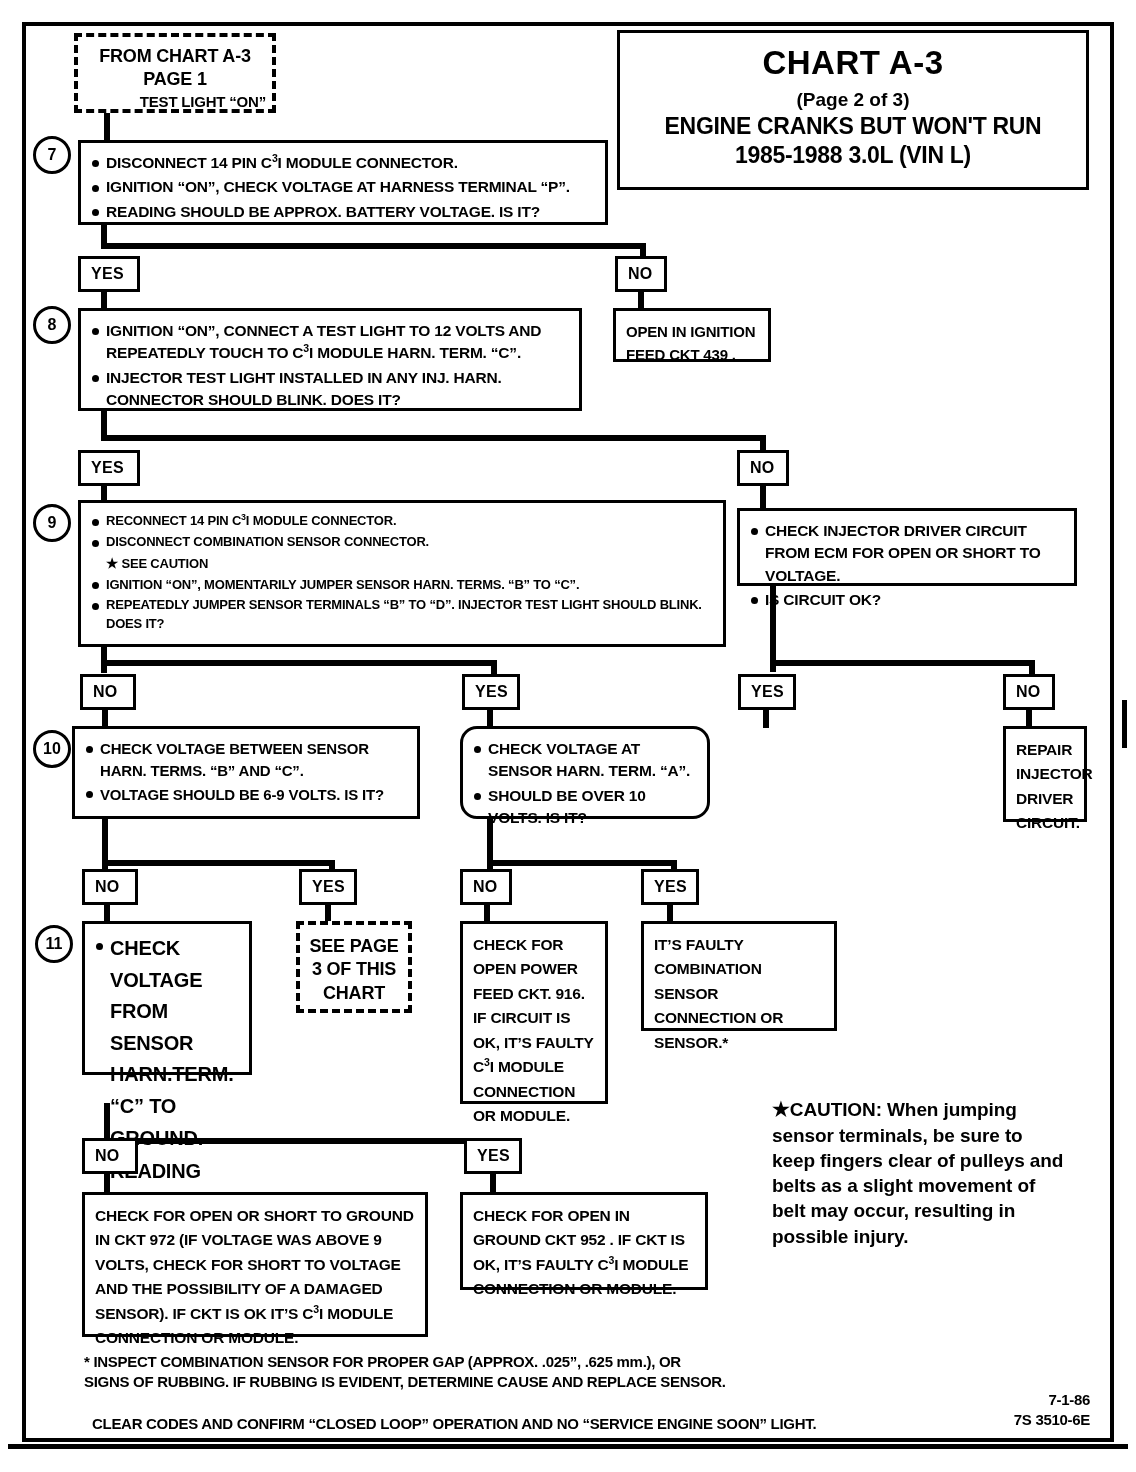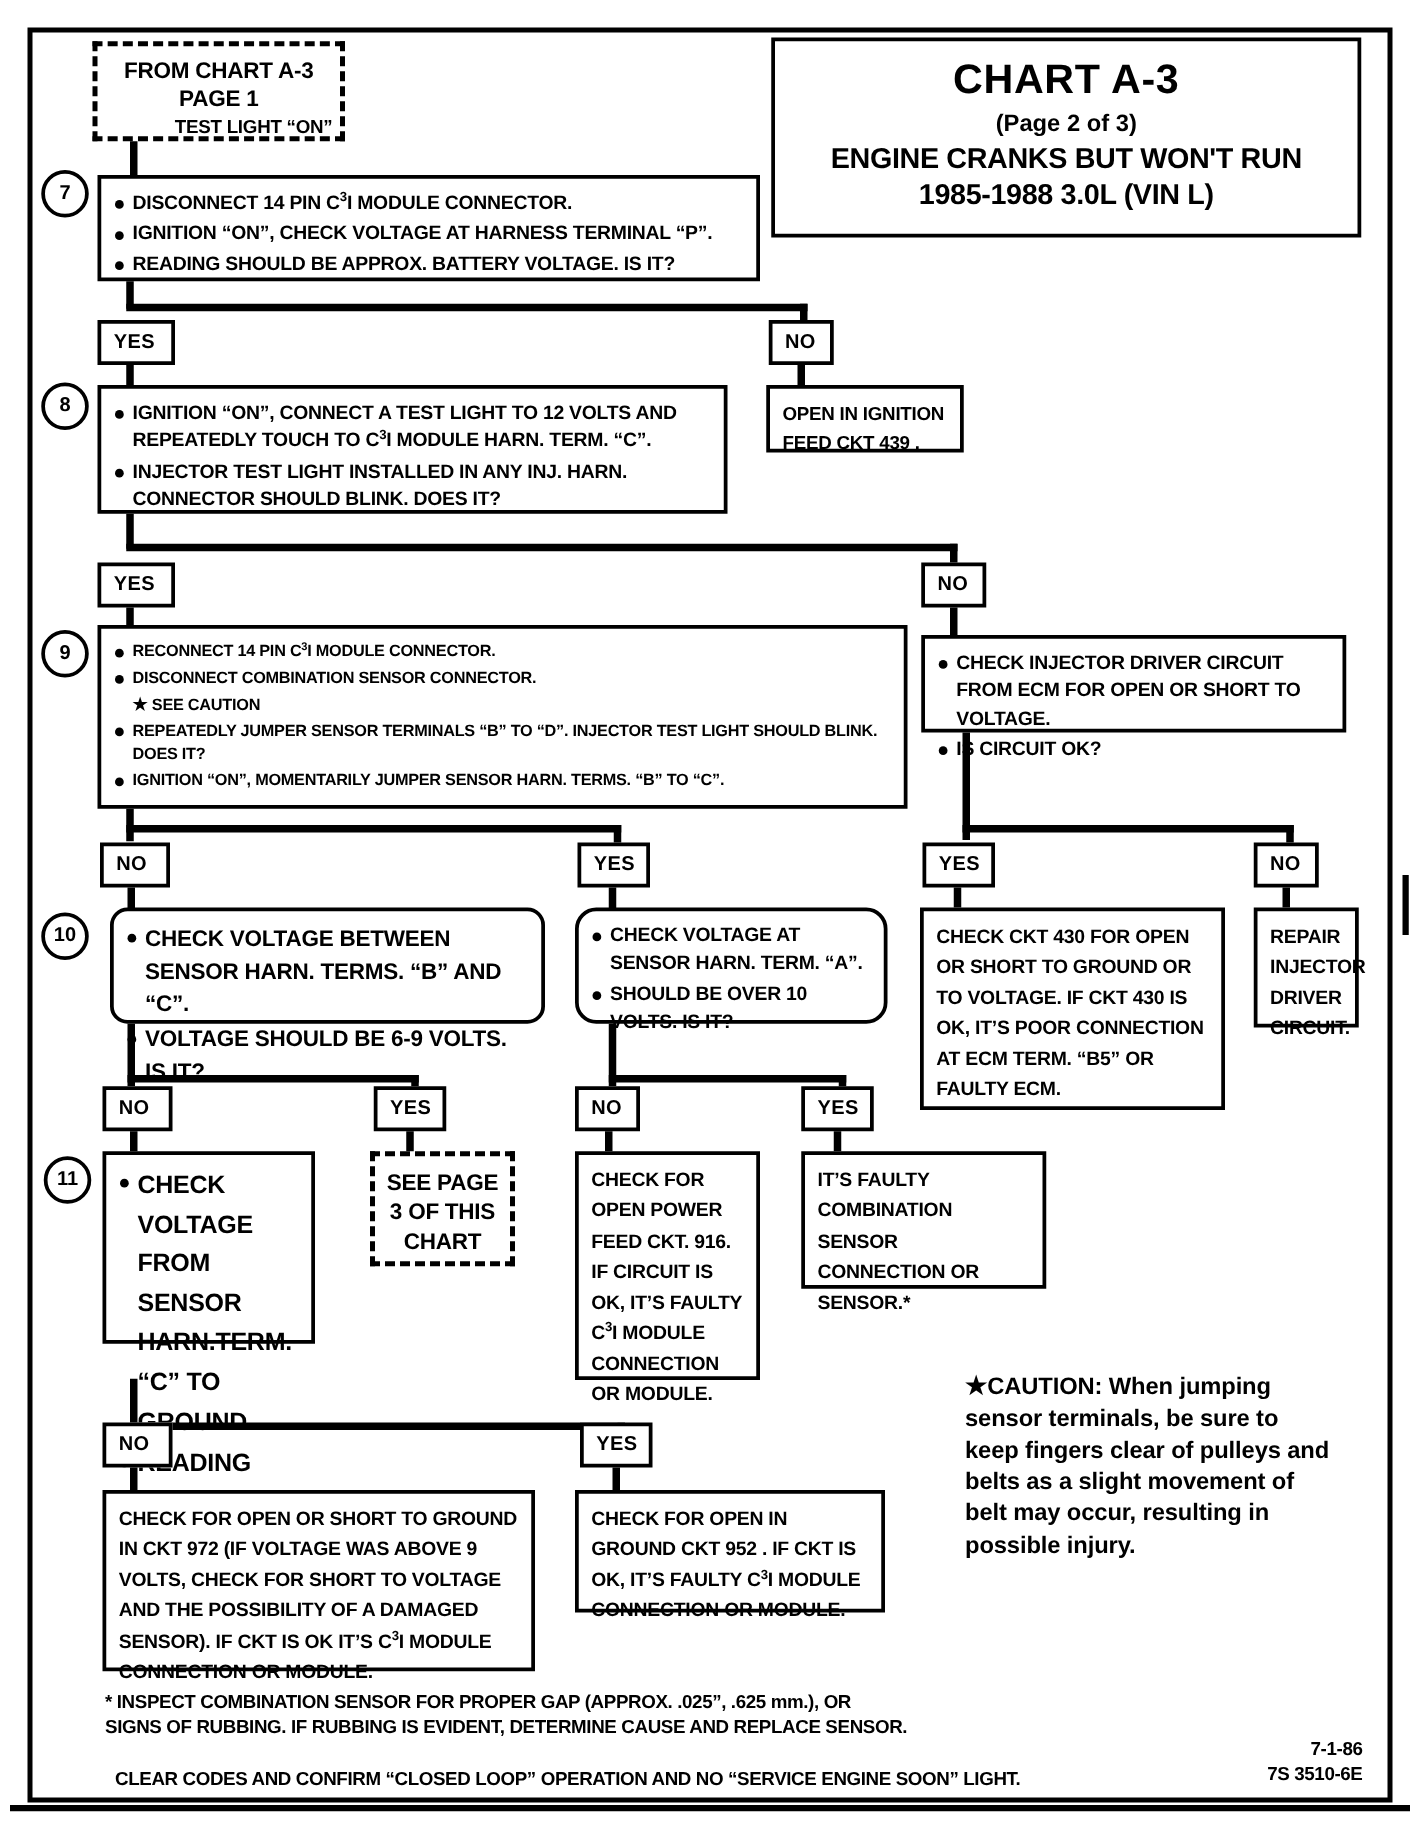--- a/index.html
+++ b/index.html
@@ -234,22 +234,22 @@
 
   <div class="conn" style="left:101px; top:486px; width:6px; height:18px;"></div>
   <div class="conn" style="left:760px; top:486px; width:6px; height:22px;"></div>
 
   <div class="step-circle" style="left:33px; top:504px;">9</div>
   <div class="node" style="left:78px; top:500px; width:648px; height:147px; font-size:13px; line-height:1.45;">
     <ul class="blist">
       <li><span class="txt">RECONNECT 14 PIN C<sup class="c3">3</sup>I  MODULE CONNECTOR.</span></li>
       <li><span class="txt">DISCONNECT COMBINATION SENSOR CONNECTOR.</span></li>
       <li class="starline"><span class="starglyph">★</span> <span class="txt">SEE CAUTION</span></li>
+      <li><span class="txt">IGNITION “ON”, MOMENTARILY JUMPER SENSOR HARN. TERMS. “B” TO “C”.</span></li>
       <li><span class="txt">REPEATEDLY JUMPER SENSOR TERMINALS “B” TO “D”.  INJECTOR TEST LIGHT SHOULD BLINK.  DOES IT?</span></li>
-      <li><span class="txt">IGNITION “ON”, MOMENTARILY JUMPER SENSOR HARN. TERMS. “B” TO “C”.</span></li>
     </ul>
   </div>
 
   <div class="node" style="left:737px; top:508px; width:340px; height:78px; font-size:15.5px; line-height:1.45;">
     <ul class="blist">
       <li><span class="txt">CHECK INJECTOR DRIVER CIRCUIT  FROM ECM FOR OPEN OR SHORT TO VOLTAGE.</span></li>
       <li><span class="txt">IS CIRCUIT OK?</span></li>
     </ul>
   </div>
 
@@ -265,37 +265,34 @@
   <div class="yn" style="left:462px; top:674px; width:58px; height:36px;">YES</div>
   <div class="yn" style="left:738px; top:674px; width:58px; height:36px;">YES</div>
   <div class="yn" style="left:1003px; top:674px; width:52px; height:36px;">NO</div>
 
   <div class="conn" style="left:102px; top:710px; width:6px; height:18px;"></div>
   <div class="conn" style="left:487px; top:710px; width:6px; height:18px;"></div>
   <div class="conn" style="left:763px; top:710px; width:6px; height:18px;"></div>
   <div class="conn" style="left:1026px; top:710px; width:6px; height:18px;"></div>
 
   <div class="step-circle" style="left:33px; top:730px;">10</div>
-  <div class="node" style="left:88px; top:726px; width:348px; height:93px; font-size:18px; line-height:1.45;border-radius:14px;">
+  <div class="node" style="left:72px; top:726px; width:348px; height:93px; font-size:15px; line-height:1.45;">
     <ul class="blist">
       <li><span class="txt">CHECK VOLTAGE BETWEEN SENSOR HARN. TERMS. “B” AND “C”.</span></li>
       <li><span class="txt">VOLTAGE SHOULD BE 6-9 VOLTS.  IS IT?</span></li>
     </ul>
   </div>
 
   <div class="node" style="left:460px; top:726px; width:250px; height:93px; font-size:15.5px; line-height:1.45;border-radius:17px;">
     <ul class="blist">
       <li><span class="txt">CHECK VOLTAGE AT SENSOR HARN. TERM. “A”.</span></li>
       <li><span class="txt">SHOULD BE OVER 10 VOLTS.  IS IT?</span></li>
     </ul>
   </div>
 
-  <div class="node" style="left:736px; top:726px; width:244px; height:162px; font-size:15.5px; line-height:1.58;">
-    <div>CHECK CKT 430 FOR OPEN OR SHORT TO GROUND OR TO VOLTAGE.  IF CKT 430 IS OK, IT’S POOR CONNECTION AT ECM TERM. “B5” OR FAULTY ECM.</div>
-  </div>
 
   <div class="node" style="left:1003px; top:726px; width:84px; height:96px; font-size:15.5px; line-height:1.58;">
     <div>REPAIR INJECTOR DRIVER CIRCUIT.</div>
   </div>
 
   <div class="conn" style="left:102px; top:819px; width:6px; height:50px;"></div>
   <div class="conn" style="left:102px; top:860px; width:233px; height:6px;"></div>
   <div class="conn" style="left:329px; top:860px; width:6px; height:14px;"></div>
 
   <div class="conn" style="left:487px; top:819px; width:6px; height:50px;"></div>

